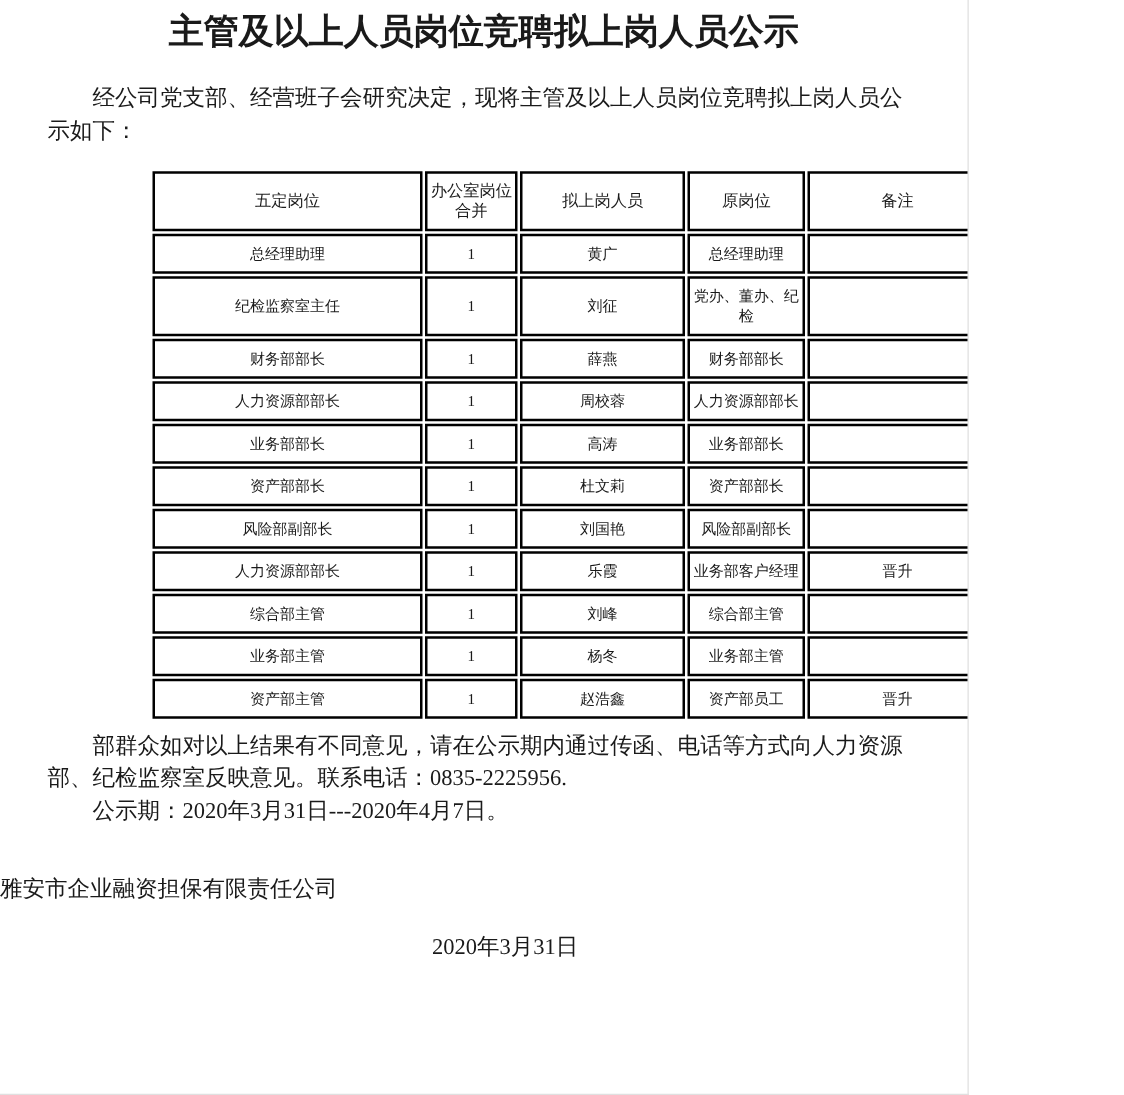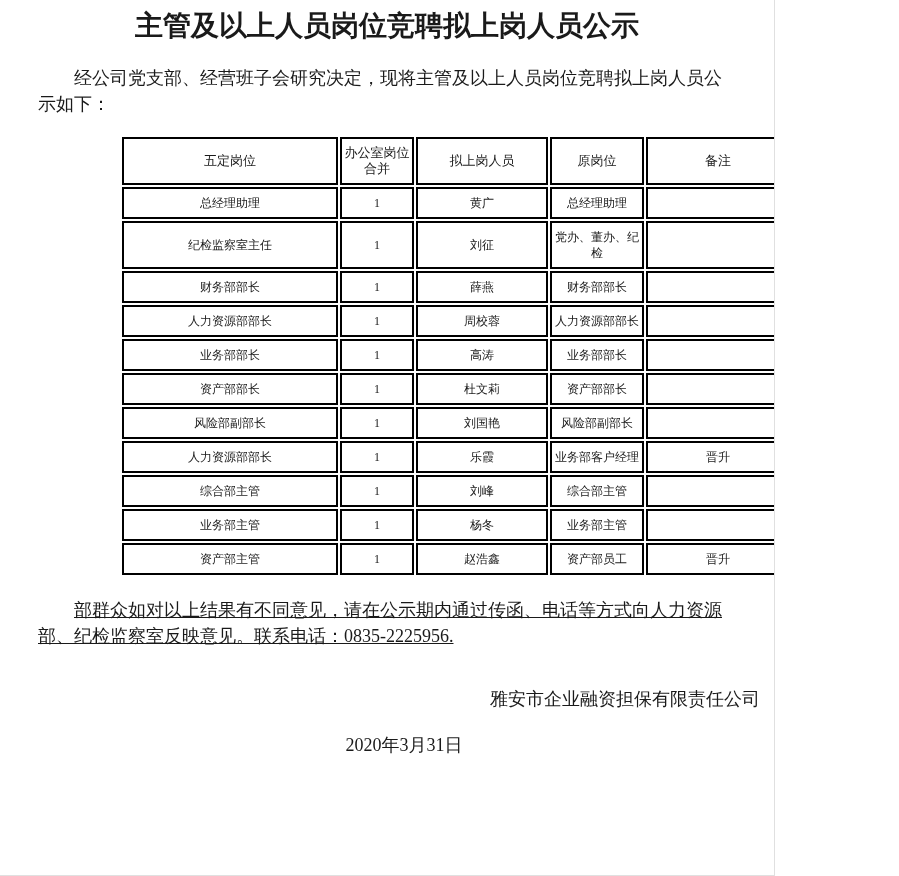--- a/index.html
+++ b/index.html
@@ -31,22 +31,21 @@
     line-height: 26px;
     margin: 0 39px 0 38px;
   }
   .indent {
     text-indent: 36px;
   }
   .intro {
     margin-top: 21px;
   }
   .footer-para {
-    margin-top: 20px;
-    text-decoration: underline;
+    margin-top: 6px;
   }
   table.roster {
     border-collapse: separate;
     border-spacing: 2px;
     table-layout: fixed;
     width: 672px;
     margin: 18px 0 0 120px;
     font-size: 12px;
     font-family: Liberation Serif, serif;
   }
@@ -62,21 +61,21 @@
     word-break: break-all;
     overflow: hidden;
   }
   table.roster th {
     font-size: 13px;
   }
   .signature {
     margin: 38px 14px 0 0;
     font-size: 18px;
     line-height: 24px;
-    text-align: right;
+    text-align: left;
   }
   .doc-date {
     margin: 22px 0 0 0;
     font-size: 18px;
     line-height: 24px;
     text-align: center;
     transform: translateX(17px);
   }
 </style>
 </head>
@@ -180,17 +179,18 @@
         <td>资产部主管</td>
         <td>1</td>
         <td>赵浩鑫</td>
         <td>资产部员工</td>
         <td>晋升</td>
       </tr>
     </tbody>
   </table>
 
   <p class="body-text indent footer-para">部群众如对以上结果有不同意见，请在公示期内通过传函、电话等方式向人力资源部、纪检监察室反映意见。联系电话：0835-2225956.</p>
+  <p class="body-text indent">公示期：2020年3月31日---2020年4月7日。</p>
 
   <p class="signature">雅安市企业融资担保有限责任公司</p>
   <p class="doc-date">2020年3月31日</p>
 
 </div>
 
 </body></html>

